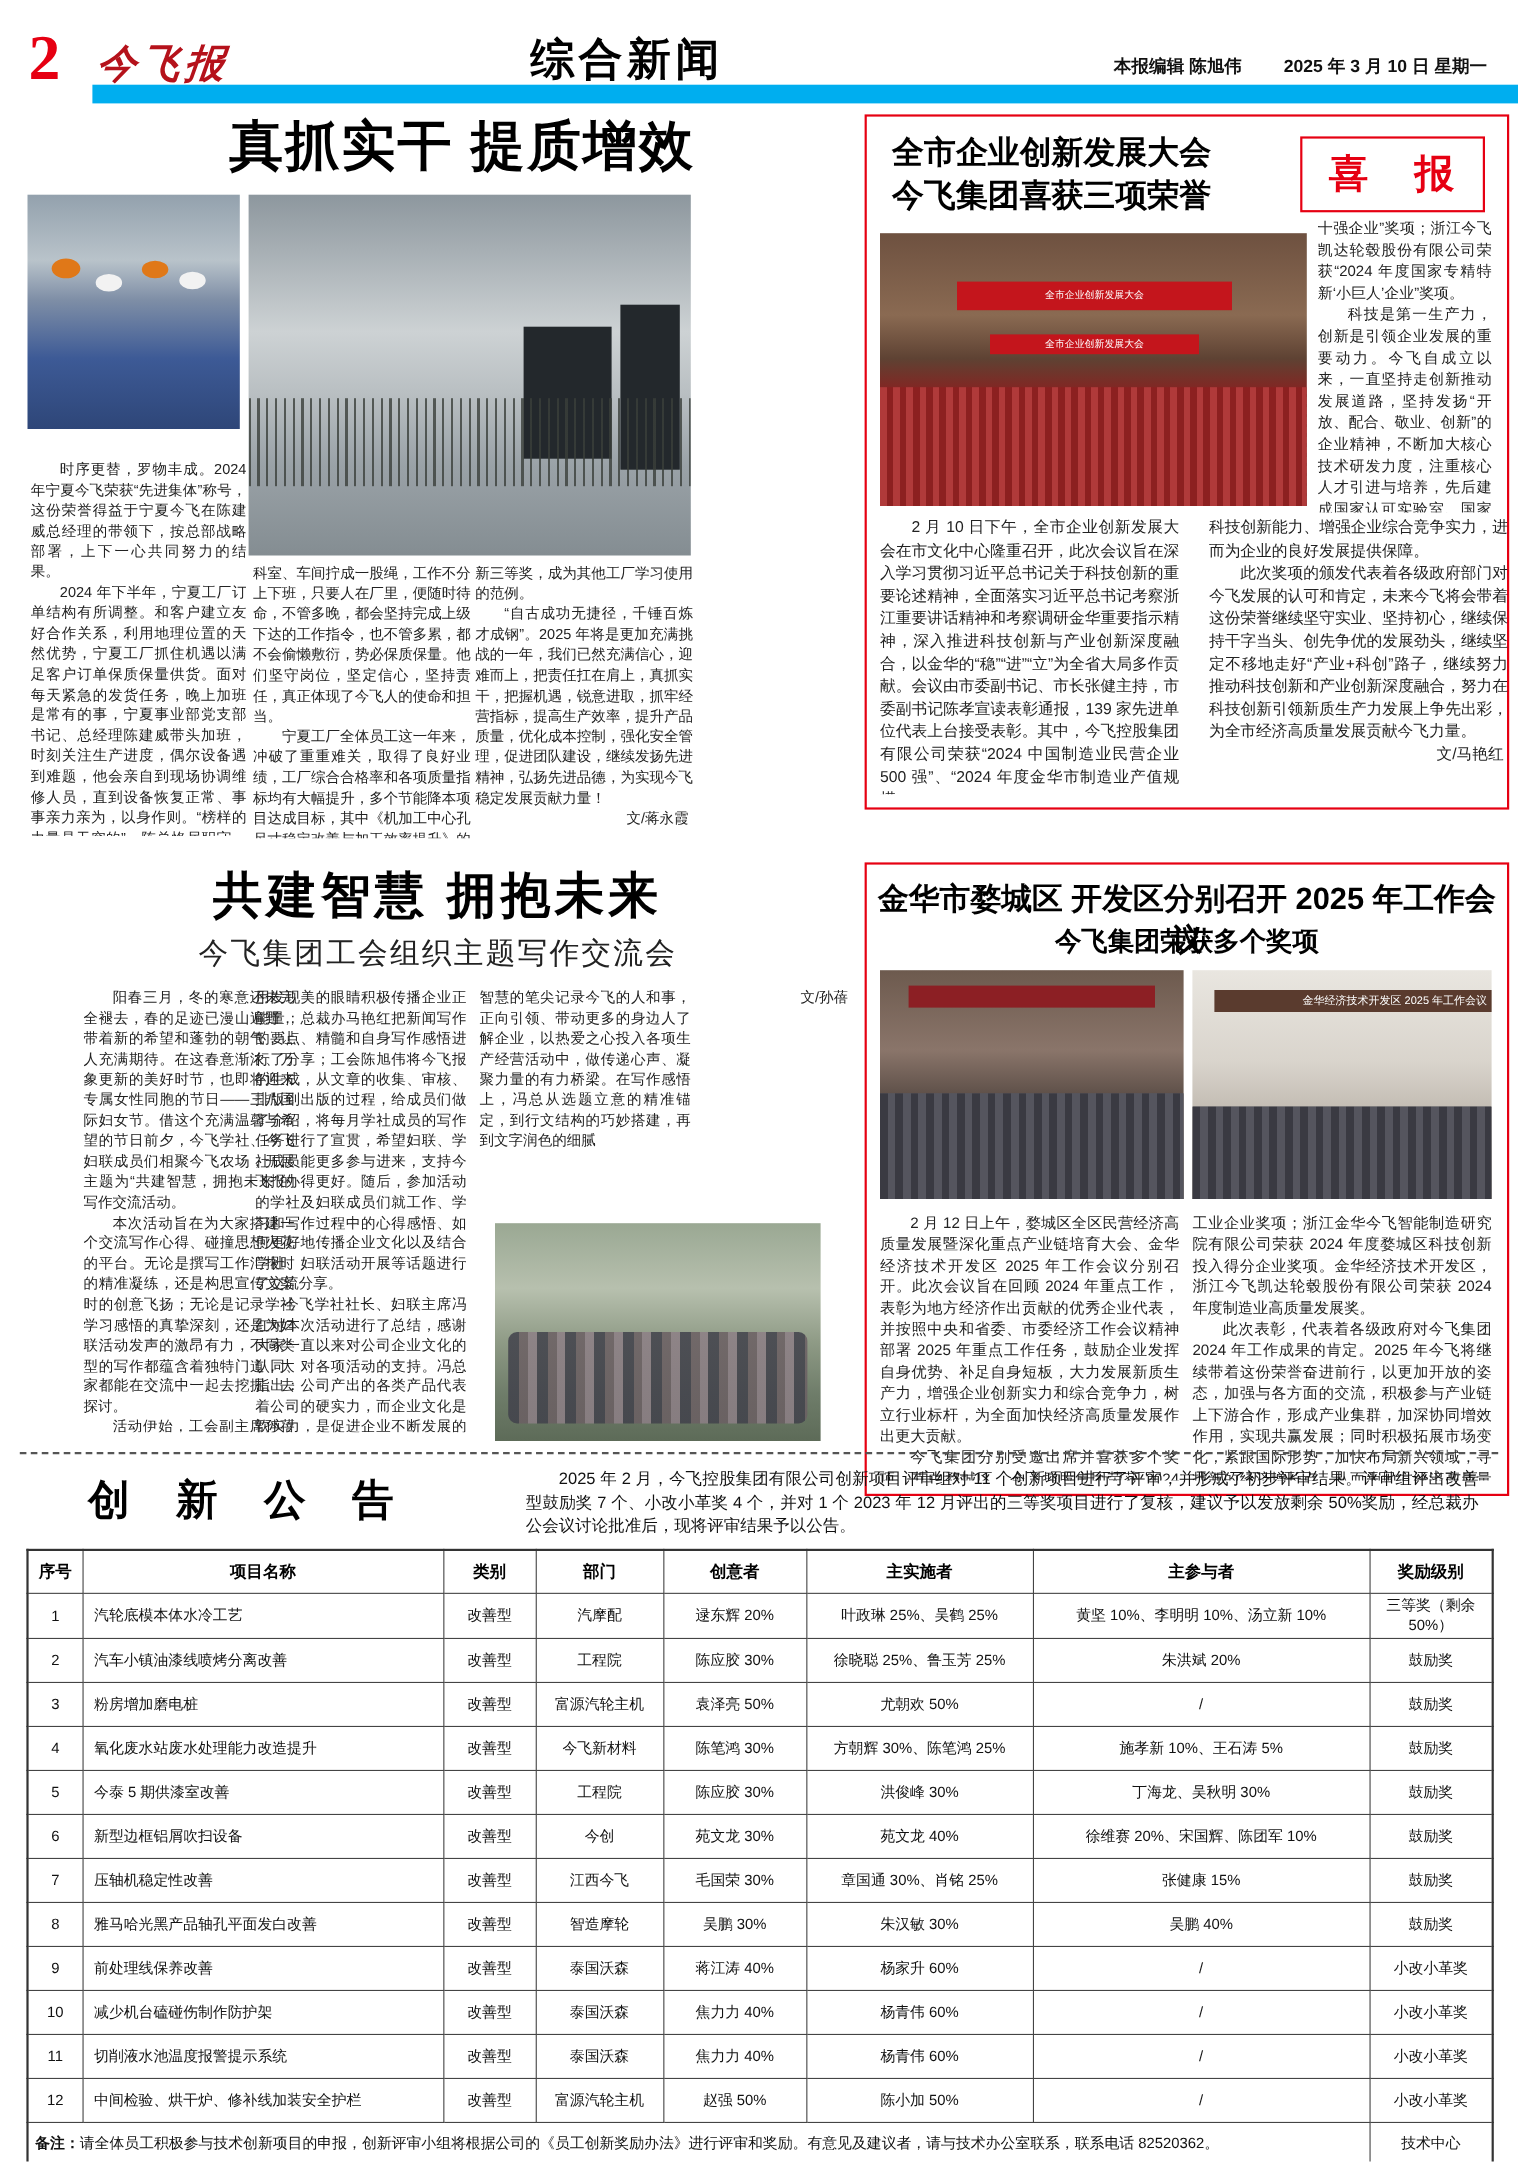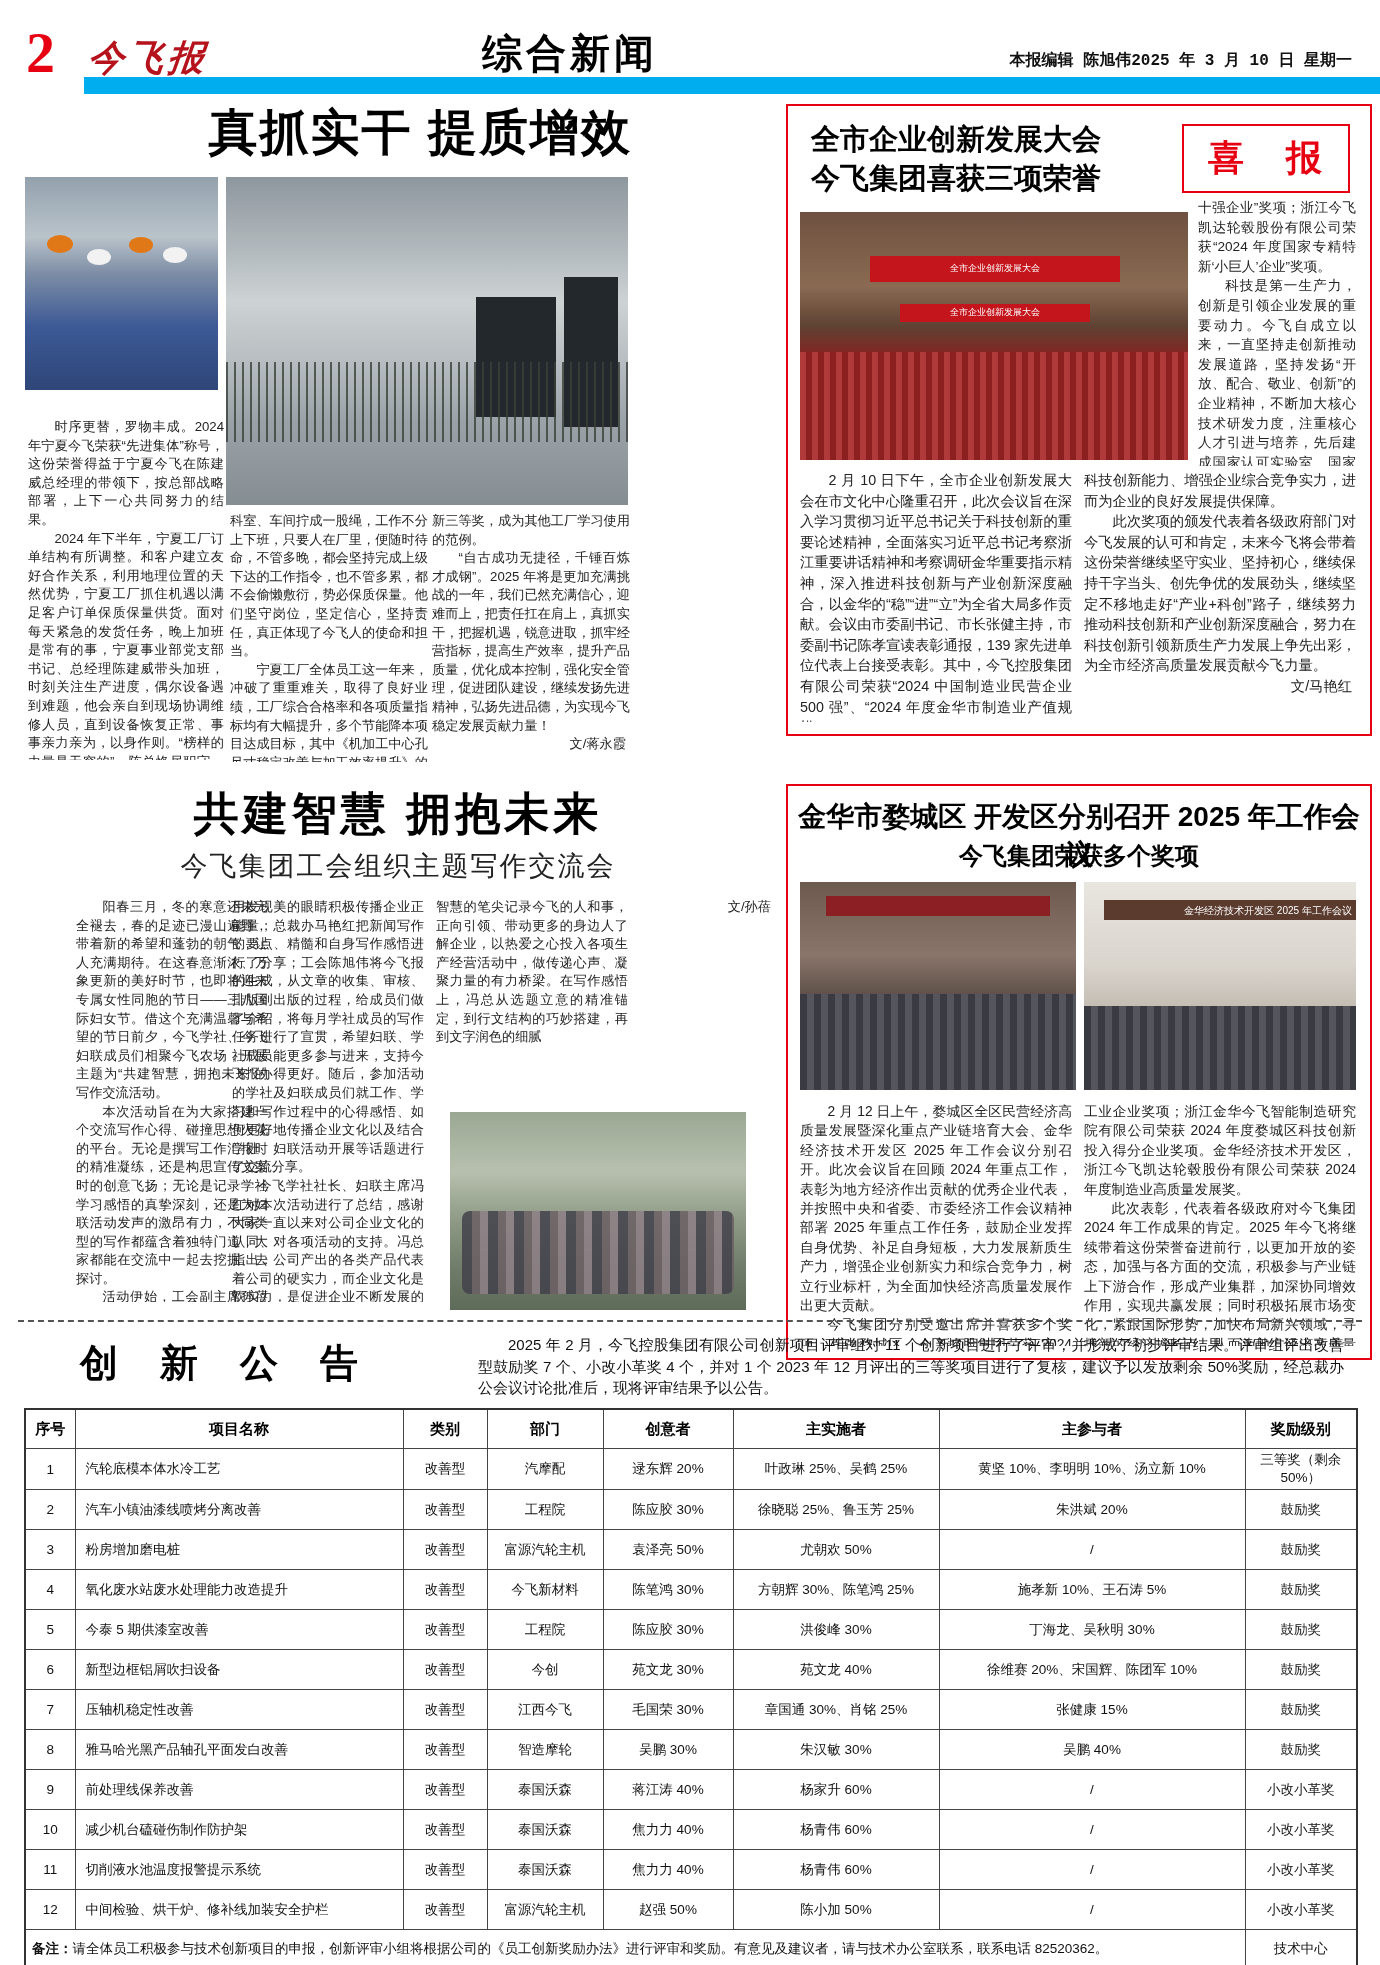--- a/index.html
+++ b/index.html
@@ -9,21 +9,21 @@
     overflow:hidden;
   }
   
   .pagenum{position:absolute;left:26px;top:24px;font-family:"Liberation Serif","DejaVu Serif",serif;
     font-size:58px;font-weight:bold;color:#e60012;line-height:1;}
   .masthead{position:absolute;left:88px;top:34px;font-family:"DejaVu Serif","Liberation Serif",serif;
     font-size:36px;font-weight:bold;font-style:italic;color:#b5121b;transform:skewX(-6deg);letter-spacing:4px;}
   .section-title{position:absolute;left:420px;top:26px;width:300px;text-align:center;
     font-size:40px;font-weight:bold;letter-spacing:4px;color:#000;}
   .hdr-right{position:absolute;right:28px;top:50px;font-size:16px;font-weight:bold;color:#111;}
-  .hdr-right span{font-family:Liberation Mono, monospace;}
+  .hdr-right span{margin-left:38px;}
   .cyanbar{position:absolute;left:84px;right:0;top:77px;height:17px;background:#00aeef;}
 
   
   .newscol{position:absolute;font-size:13.2px;line-height:18.6px;text-align:justify;overflow:hidden;color:#222;}
   .boxcol{position:absolute;font-size:14.3px;line-height:20.6px;text-align:justify;overflow:hidden;color:#222;}
   .newscol p,.boxcol p{margin:0;text-indent:2em;}
   .newscol p.cont,.boxcol p.cont{text-indent:0;}
   .byline{text-align:right;text-indent:0 !important;padding-right:4px;margin-top:2px;}
 
   
@@ -160,21 +160,21 @@
   </div>
 
   <div class="boxcol" style="left:410px;top:92px;width:158px;height:268px;font-size:13.6px;line-height:19.6px;">
     <p class="cont">十强企业”奖项；浙江今飞凯达轮毂股份有限公司荣获“2024 年度国家专精特新‘小巨人’企业”奖项。</p>
     <p>科技是第一生产力，创新是引领企业发展的重要动力。今飞自成立以来，一直坚持走创新推动发展道路，坚持发扬“开放、配合、敬业、创新”的企业精神，不断加大核心技术研发力度，注重核心人才引进与培养，先后建成国家认可实验室、国家企业技术中心等十余个创新平台，不断提升企业</p>
   </div>
 
   <div class="boxcol" style="left:12px;top:364px;width:272px;height:252px;">
     <p>2 月 10 日下午，全市企业创新发展大会在市文化中心隆重召开，此次会议旨在深入学习贯彻习近平总书记关于科技创新的重要论述精神，全面落实习近平总书记考察浙江重要讲话精神和考察调研金华重要指示精神，深入推进科技创新与产业创新深度融合，以金华的“稳”“进”“立”为全省大局多作贡献。会议由市委副书记、市长张健主持，市委副书记陈孝宣读表彰通报，139 家先进单位代表上台接受表彰。其中，今飞控股集团有限公司荣获“2024 中国制造业民营企业 500 强”、“2024 年度金华市制造业产值规模</p>
   </div>
-  <div class="boxcol" style="left:296px;top:364px;width:272px;height:252px;">
+  <div class="boxcol" style="left:311px;top:364px;width:272px;height:252px;">
     <p class="cont">科技创新能力、增强企业综合竞争实力，进而为企业的良好发展提供保障。</p>
     <p>此次奖项的颁发代表着各级政府部门对今飞发展的认可和肯定，未来今飞将会带着这份荣誉继续坚守实业、坚持初心，继续保持干字当头、创先争优的发展劲头，继续坚定不移地走好“产业+科创”路子，继续努力推动科技创新和产业创新深度融合，努力在科技创新引领新质生产力发展上争先出彩，为全市经济高质量发展贡献今飞力量。</p>
     <p class="byline">文/马艳红</p>
   </div>
 </div>
 
 <div class="redbox" style="left:786px;top:784px;width:582px;height:572px;">
   <div class="b2-title">金华市婺城区 开发区分别召开 2025 年工作会议</div>
   <div class="b2-subtitle">今飞集团荣获多个奖项</div>
 

